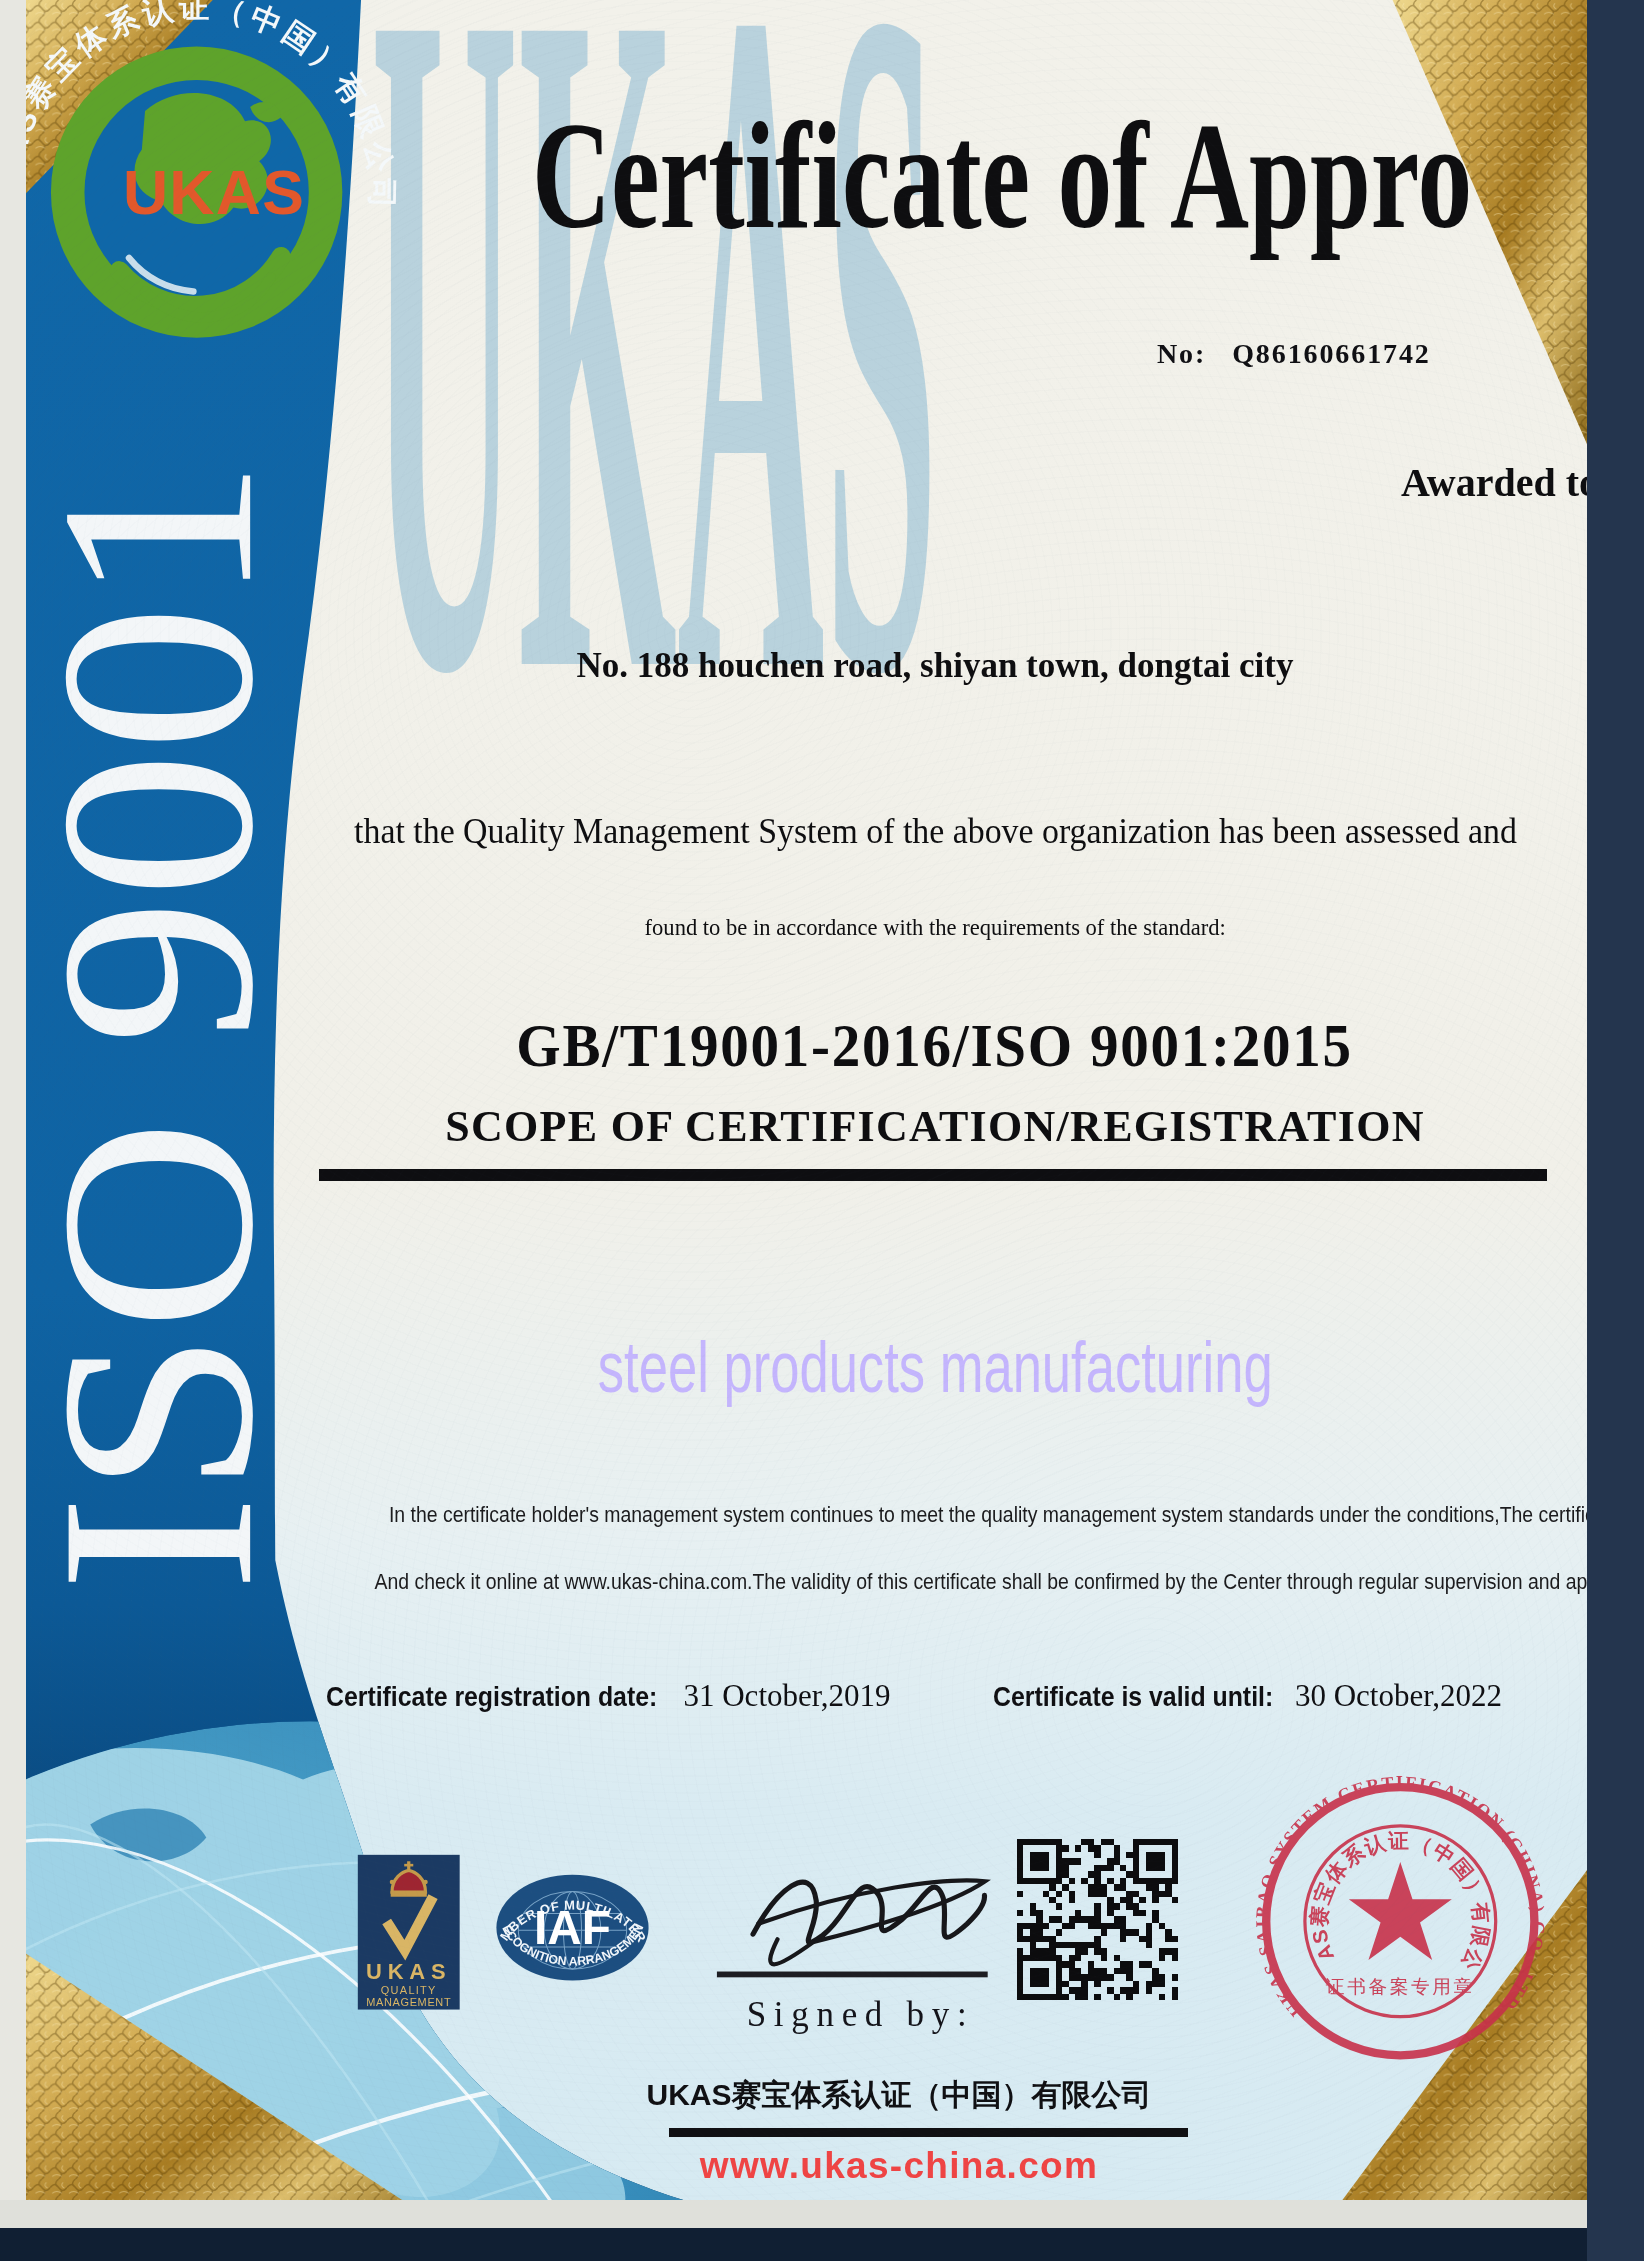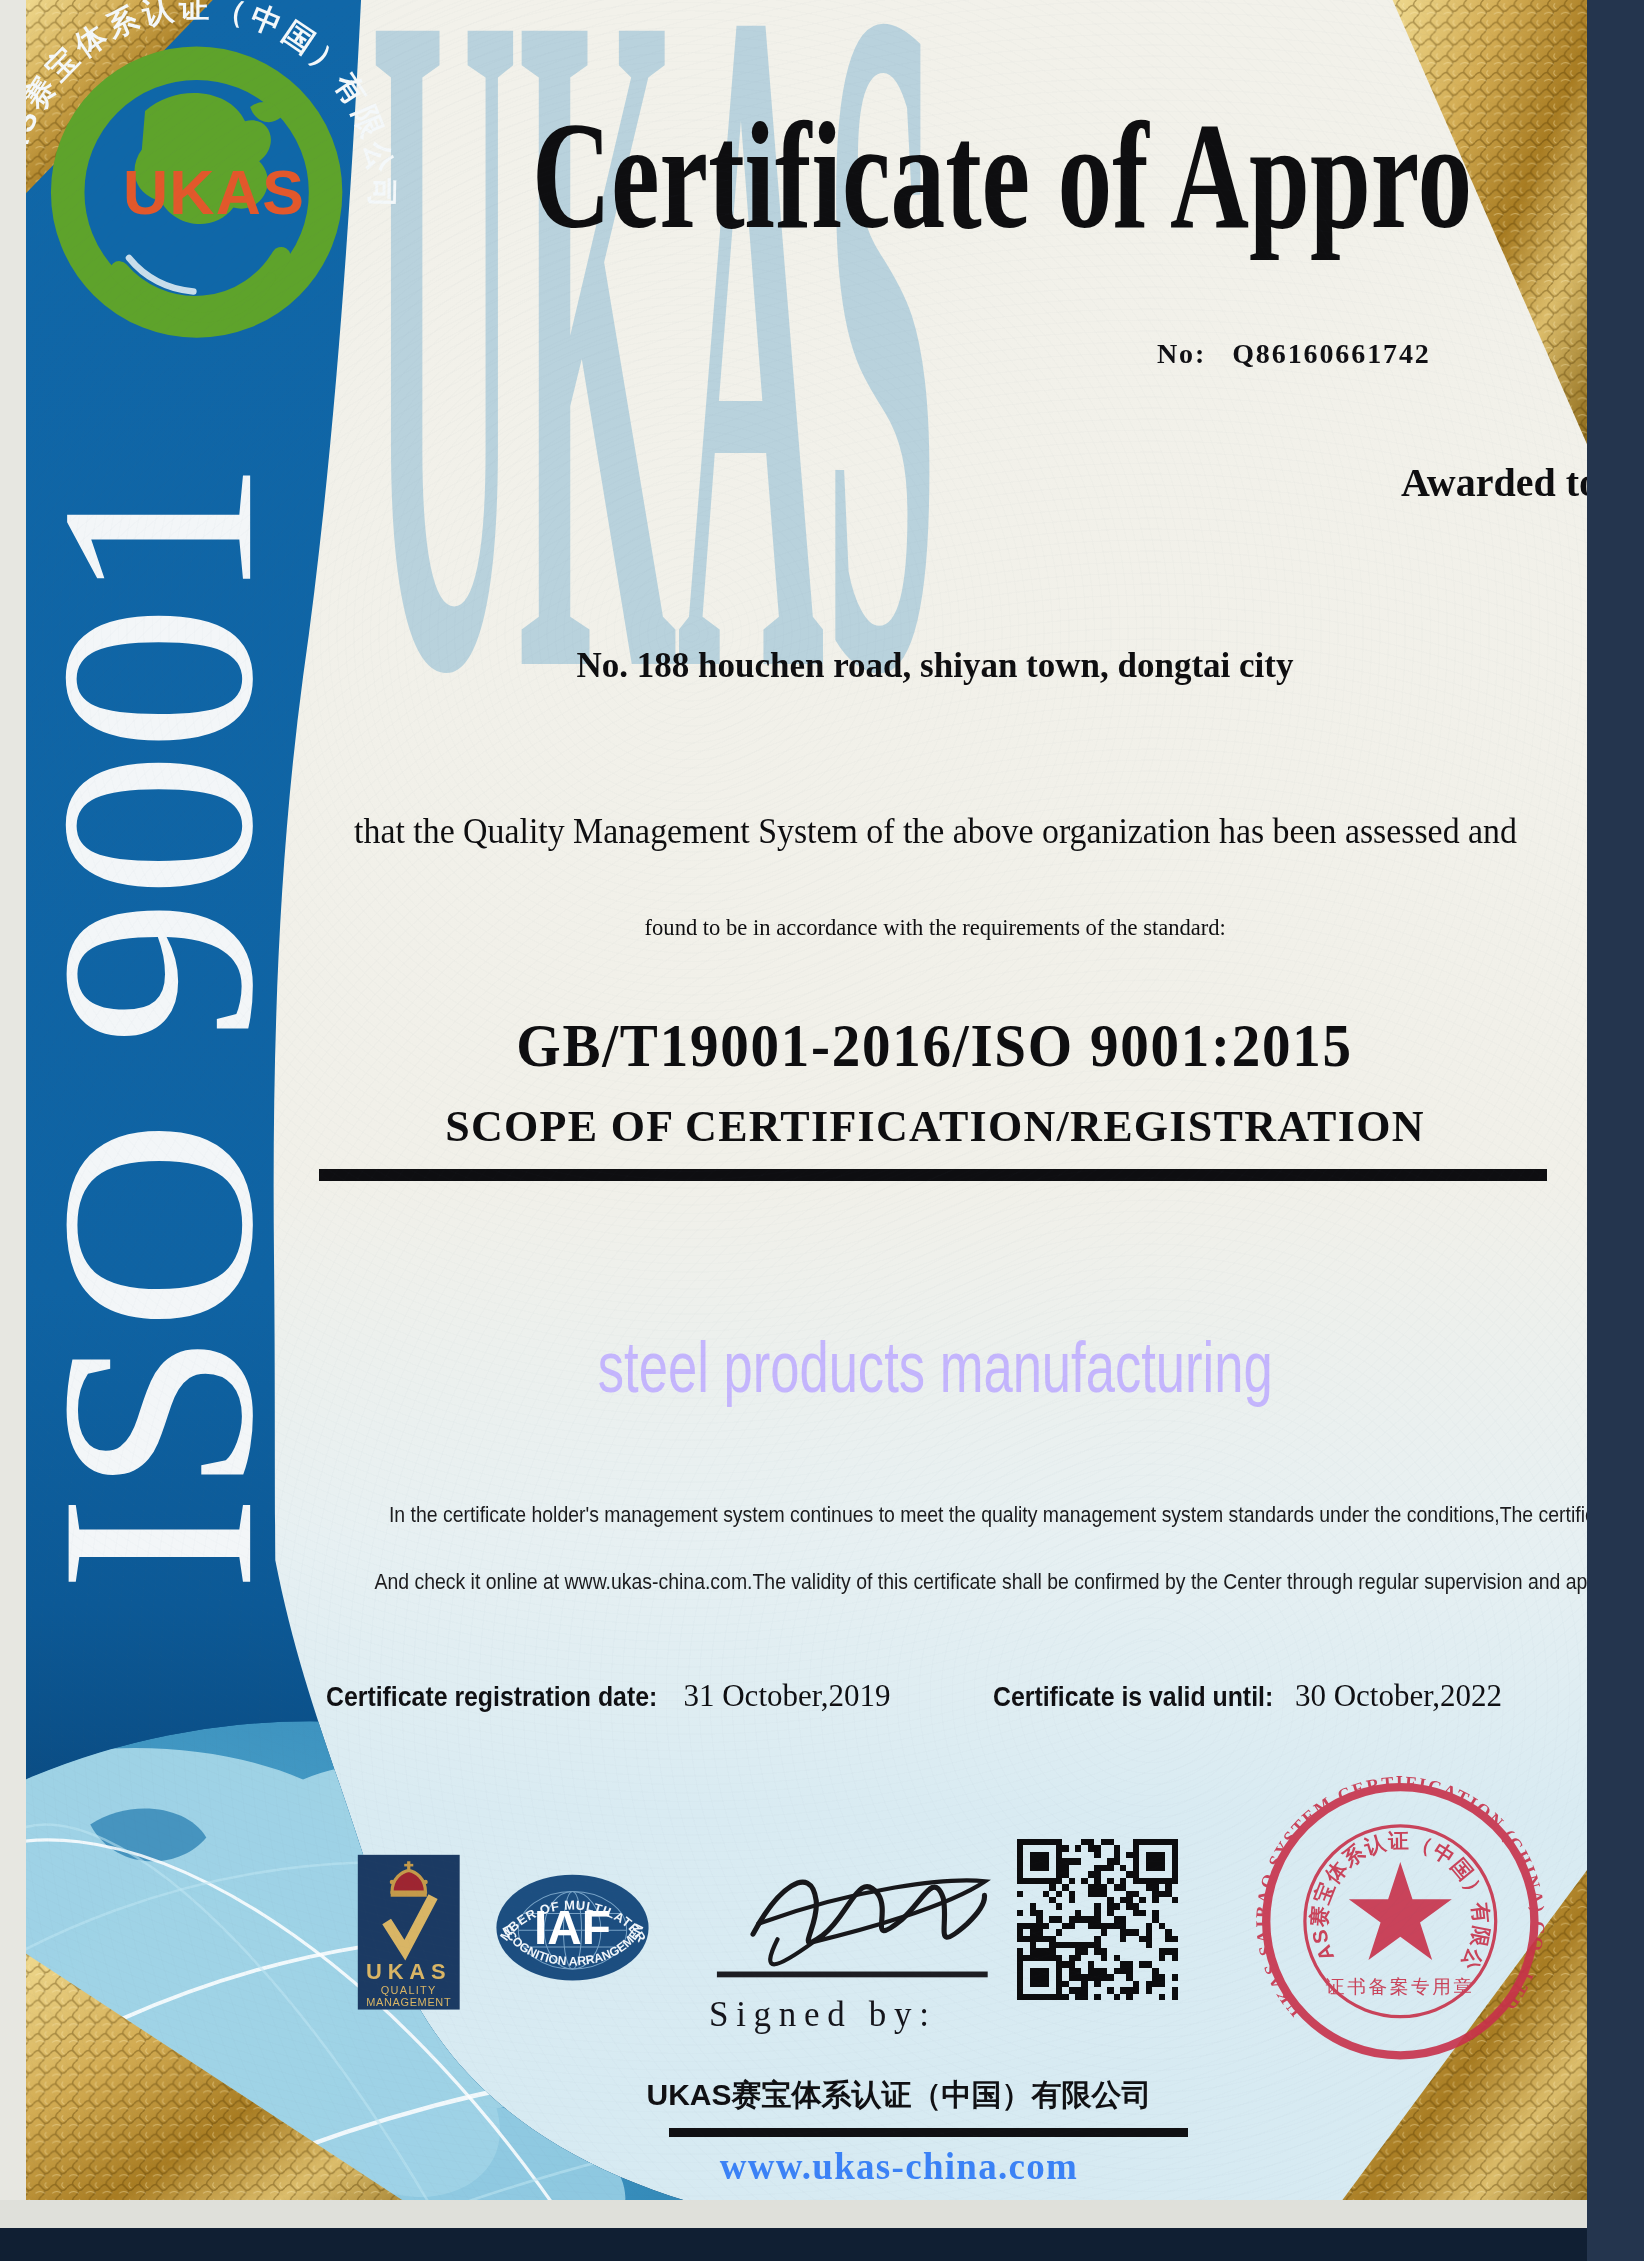--- a/index.html
+++ b/index.html
@@ -36,29 +36,29 @@
   #scope2{top:1326px;font-size:72px;color:#c4b5fd;}
   .scope .sq{transform:scaleX(.73);}
   #fine1{top:1502px;font-size:22.6px;color:#1b1b1d;}
   #fine2{top:1569px;font-size:22.6px;color:#1b1b1d;}
   .fine .sq{transform:scaleX(.86);}
   .datesrow{position:absolute;top:1678px;white-space:nowrap;color:#101013;}
   #date-reg{left:326px;}
   #date-valid{left:993px;}
   .dlabel{font-family:"Liberation Sans",sans-serif;font-weight:700;font-size:27px;display:inline-block;transform:scaleX(.92);transform-origin:0 50%;}
   .dvalue{font-family:"Liberation Serif",serif;font-size:31px;margin-left:-5.2px;}
-  #signed-by{position:absolute;left:709px;top:1995px;width:303px;text-align:left;
+  #signed-by{position:absolute;left:709px;top:1995px;width:303px;text-align:center;
              font-size:35px;letter-spacing:7.7px;color:#14141a;}
   #qr{position:absolute;left:1017px;top:1839px;width:161px;height:161px;
       display:grid;grid-template-columns:repeat(25,1fr);grid-template-rows:repeat(25,1fr);}
   #qr i{display:block;}
   #qr i.on{background:#0c0c0e;}
   #footer-cn{top:2075px;font-family:"Liberation Sans",sans-serif;font-weight:700;font-size:30px;color:#101013;}
   #footer-rule{position:absolute;left:669px;top:2128px;width:519px;height:9px;background:#101013;}
-  #footer-web{top:2145px;font-family:Liberation Serif, serif;font-weight:700;font-size:37px;letter-spacing:1.3px;color:#3b82f6;}
+  #footer-web{top:2145px;font-family:Liberation Sans, sans-serif;font-weight:700;font-size:37px;letter-spacing:1.3px;color:#ef4444;}
   
   #edge-left{position:absolute;left:0;top:0;width:26px;height:2261px;background:#e7e7e1;}
   #edge-bottom-white{position:absolute;left:0;top:2200px;width:1644px;height:28px;background:#dfe0da;}
   #edge-bottom{position:absolute;left:0;top:2228px;width:1644px;height:33px;background:#101f33;}
   #edge-right{position:absolute;left:1587px;top:0;width:57px;height:2261px;background:#24354e;}
 </style>
 </head>
 <body>
 
 <div id="canvas">

